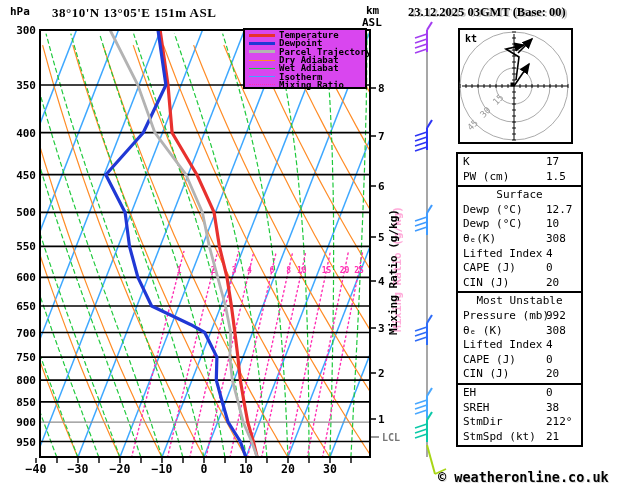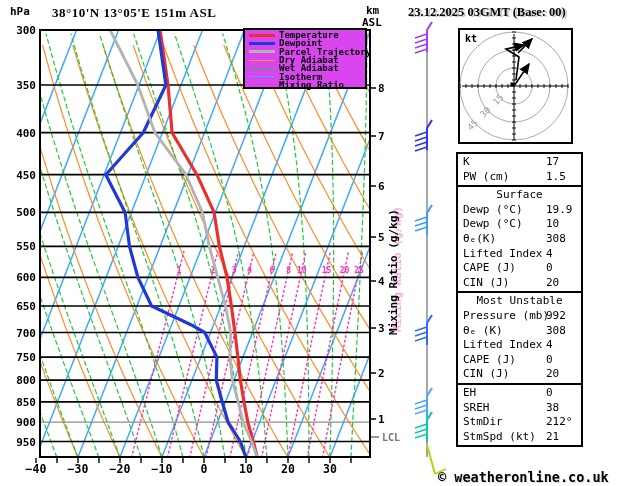--- a/index.html
+++ b/index.html
@@ -349,21 +349,21 @@
     </svg>
   </div>
 
   <div id="data-table">
       <div class="tsec">
         <div class="trow"><span>K</span><span class="tval">17</span></div>
         <div class="trow"><span>PW (cm)</span><span class="tval">1.5</span></div>
       </div>
       <div class="tsec">
         <div class="tsec-header">Surface</div>
-        <div class="trow"><span>Dewp (°C)</span><span class="tval">19.9</span></div>
+        <div class="trow"><span>Dewp (°C)</span><span class="tval">12.7</span></div>
         <div class="trow"><span>Dewp (°C)</span><span class="tval">10</span></div>
         <div class="trow"><span>θₑ(K)</span><span class="tval">308</span></div>
         <div class="trow"><span>Lifted Index</span><span class="tval">4</span></div>
         <div class="trow"><span>CAPE (J)</span><span class="tval">0</span></div>
         <div class="trow"><span>CIN (J)</span><span class="tval">20</span></div>
       </div>
       <div class="tsec">
         <div class="tsec-header">Most Unstable</div>
         <div class="trow"><span>Pressure (mb)</span><span class="tval">992</span></div>
         <div class="trow"><span>θₑ (K)</span><span class="tval">308</span></div>

